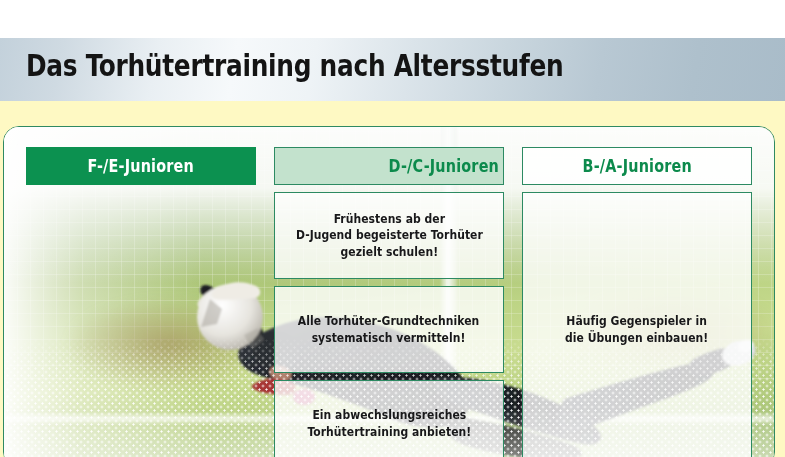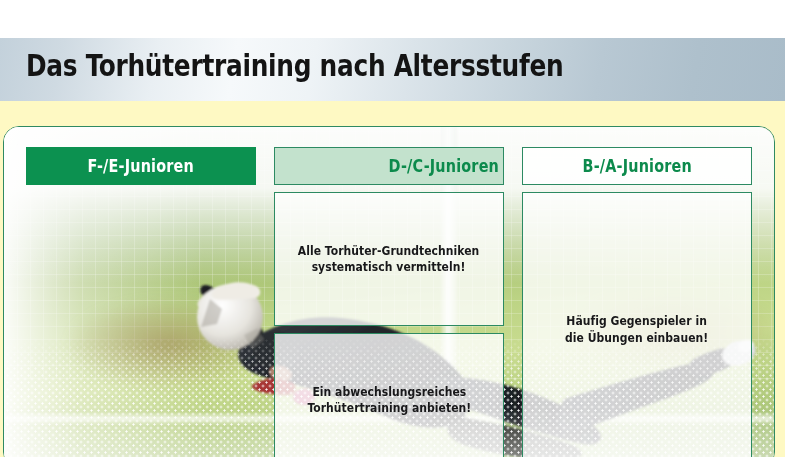--- a/index.html
+++ b/index.html
@@ -324,20 +324,25 @@
         <div class="col-header style-solid">
           <span class="col-header-label">F-/E-Junioren</span>
         </div>
       </div>
 
       <div class="column">
         <div class="col-header style-tint">
           <span class="col-header-label">D-/C-Junioren</span>
         </div>
         <div class="info-box">
+          <span class="info-text">Frühestens ab der
+D-Jugend begeisterte Torhüter
+gezielt schulen!</span>
+        </div>
+        <div class="info-box">
           <span class="info-text">Alle Torhüter-Grundtechniken
 systematisch vermitteln!</span>
         </div>
         <div class="info-box">
           <span class="info-text">Ein abwechslungsreiches
 Torhütertraining anbieten!</span>
         </div>
       </div>
 
       <div class="column">

